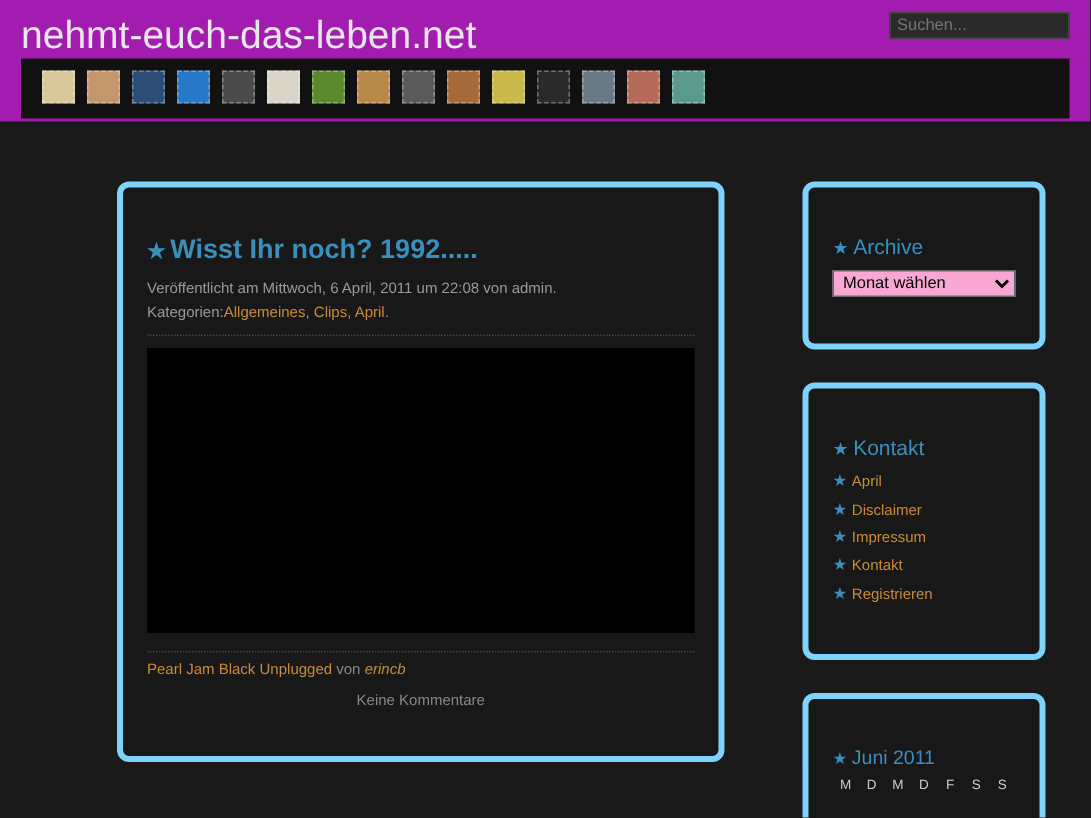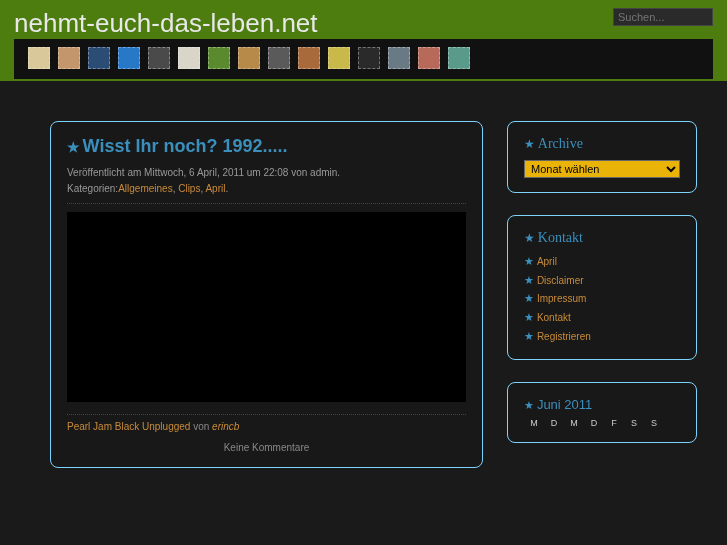--- a/index.html
+++ b/index.html
@@ -6,42 +6,42 @@
 body {
   width: 727px;
   height: 545px;
   background: #1a1a1a;
   font-family: Verdana, Arial, sans-serif;
   font-size: 11px;
   color: #ccc;
   overflow: hidden;
 }
 .header {
-  background: #4d7c0f;
+  background: #a21caf;
   padding: 8px 14px 2px 14px;
   position: relative;
 }
 .site-title {
   font-family: "Trebuchet MS", sans-serif;
   font-size: 26px;
   font-weight: normal;
   color: #e8e8e8;
 }
 .search-wrap {
   position: absolute;
   right: 14px;
   top: 8px;
 }
 .search-wrap input {
   background: #2a2a2a;
   border: 1px solid #444;
   color: #aaa;
   font-size: 11px;
   padding: 2px 4px;
-  width: 100px;
+  width: 120px;
 }
 .swatch-row {
   display: flex;
   gap: 8px;
   padding: 8px 14px 10px 14px;
   background: #111;
 }
 .swatch {
   width: 22px;
   height: 22px;
@@ -50,25 +50,26 @@
 }
 .page {
   display: flex;
   gap: 24px;
   padding: 40px 30px 0 50px;
 }
 .main { flex: 1; }
 .sidebar { width: 190px; }
 .panel {
   background: #181818;
-  border: 1px solid #7dd3fc;
+  border: 4px solid #7dd3fc;
   border-radius: 8px;
-  padding: 14px 16px;
+  padding: 31px 16px;
   margin-bottom: 22px;
   position: relative;
+  margin-left: 28px;
 }
 .star {
   color: #3a8fbd;
   font-size: 11px;
   margin-right: 3px;
 }
 .post-title {
   font-family: "Trebuchet MS", sans-serif;
   font-size: 18px;
   color: #3a8fbd;
@@ -99,27 +100,27 @@
 .post-foot .a { color: #c98b3a; font-style: italic; text-align: right; }
 .comments {
   text-align: center;
   font-size: 10px;
   color: #888;
   margin-top: 10px;
 }
 select {
   width: 100%;
   font-size: 11px;
-  background: #eab308;
+  background: #f9a8d4;
   border: 1px solid #666;
   margin-top: 8px;
   padding: 1px 2px;
 }
 .widget-title {
-  font-family: Liberation Serif, serif;
+  font-family: Liberation Sans, sans-serif;
   font-size: 14px;
   color: #3a8fbd;
 }
 .widget-title .star { font-size: 12px; }
 .page-list {
   list-style: none;
   margin-top: 6px;
 }
 .page-list li {
   font-size: 10px;

